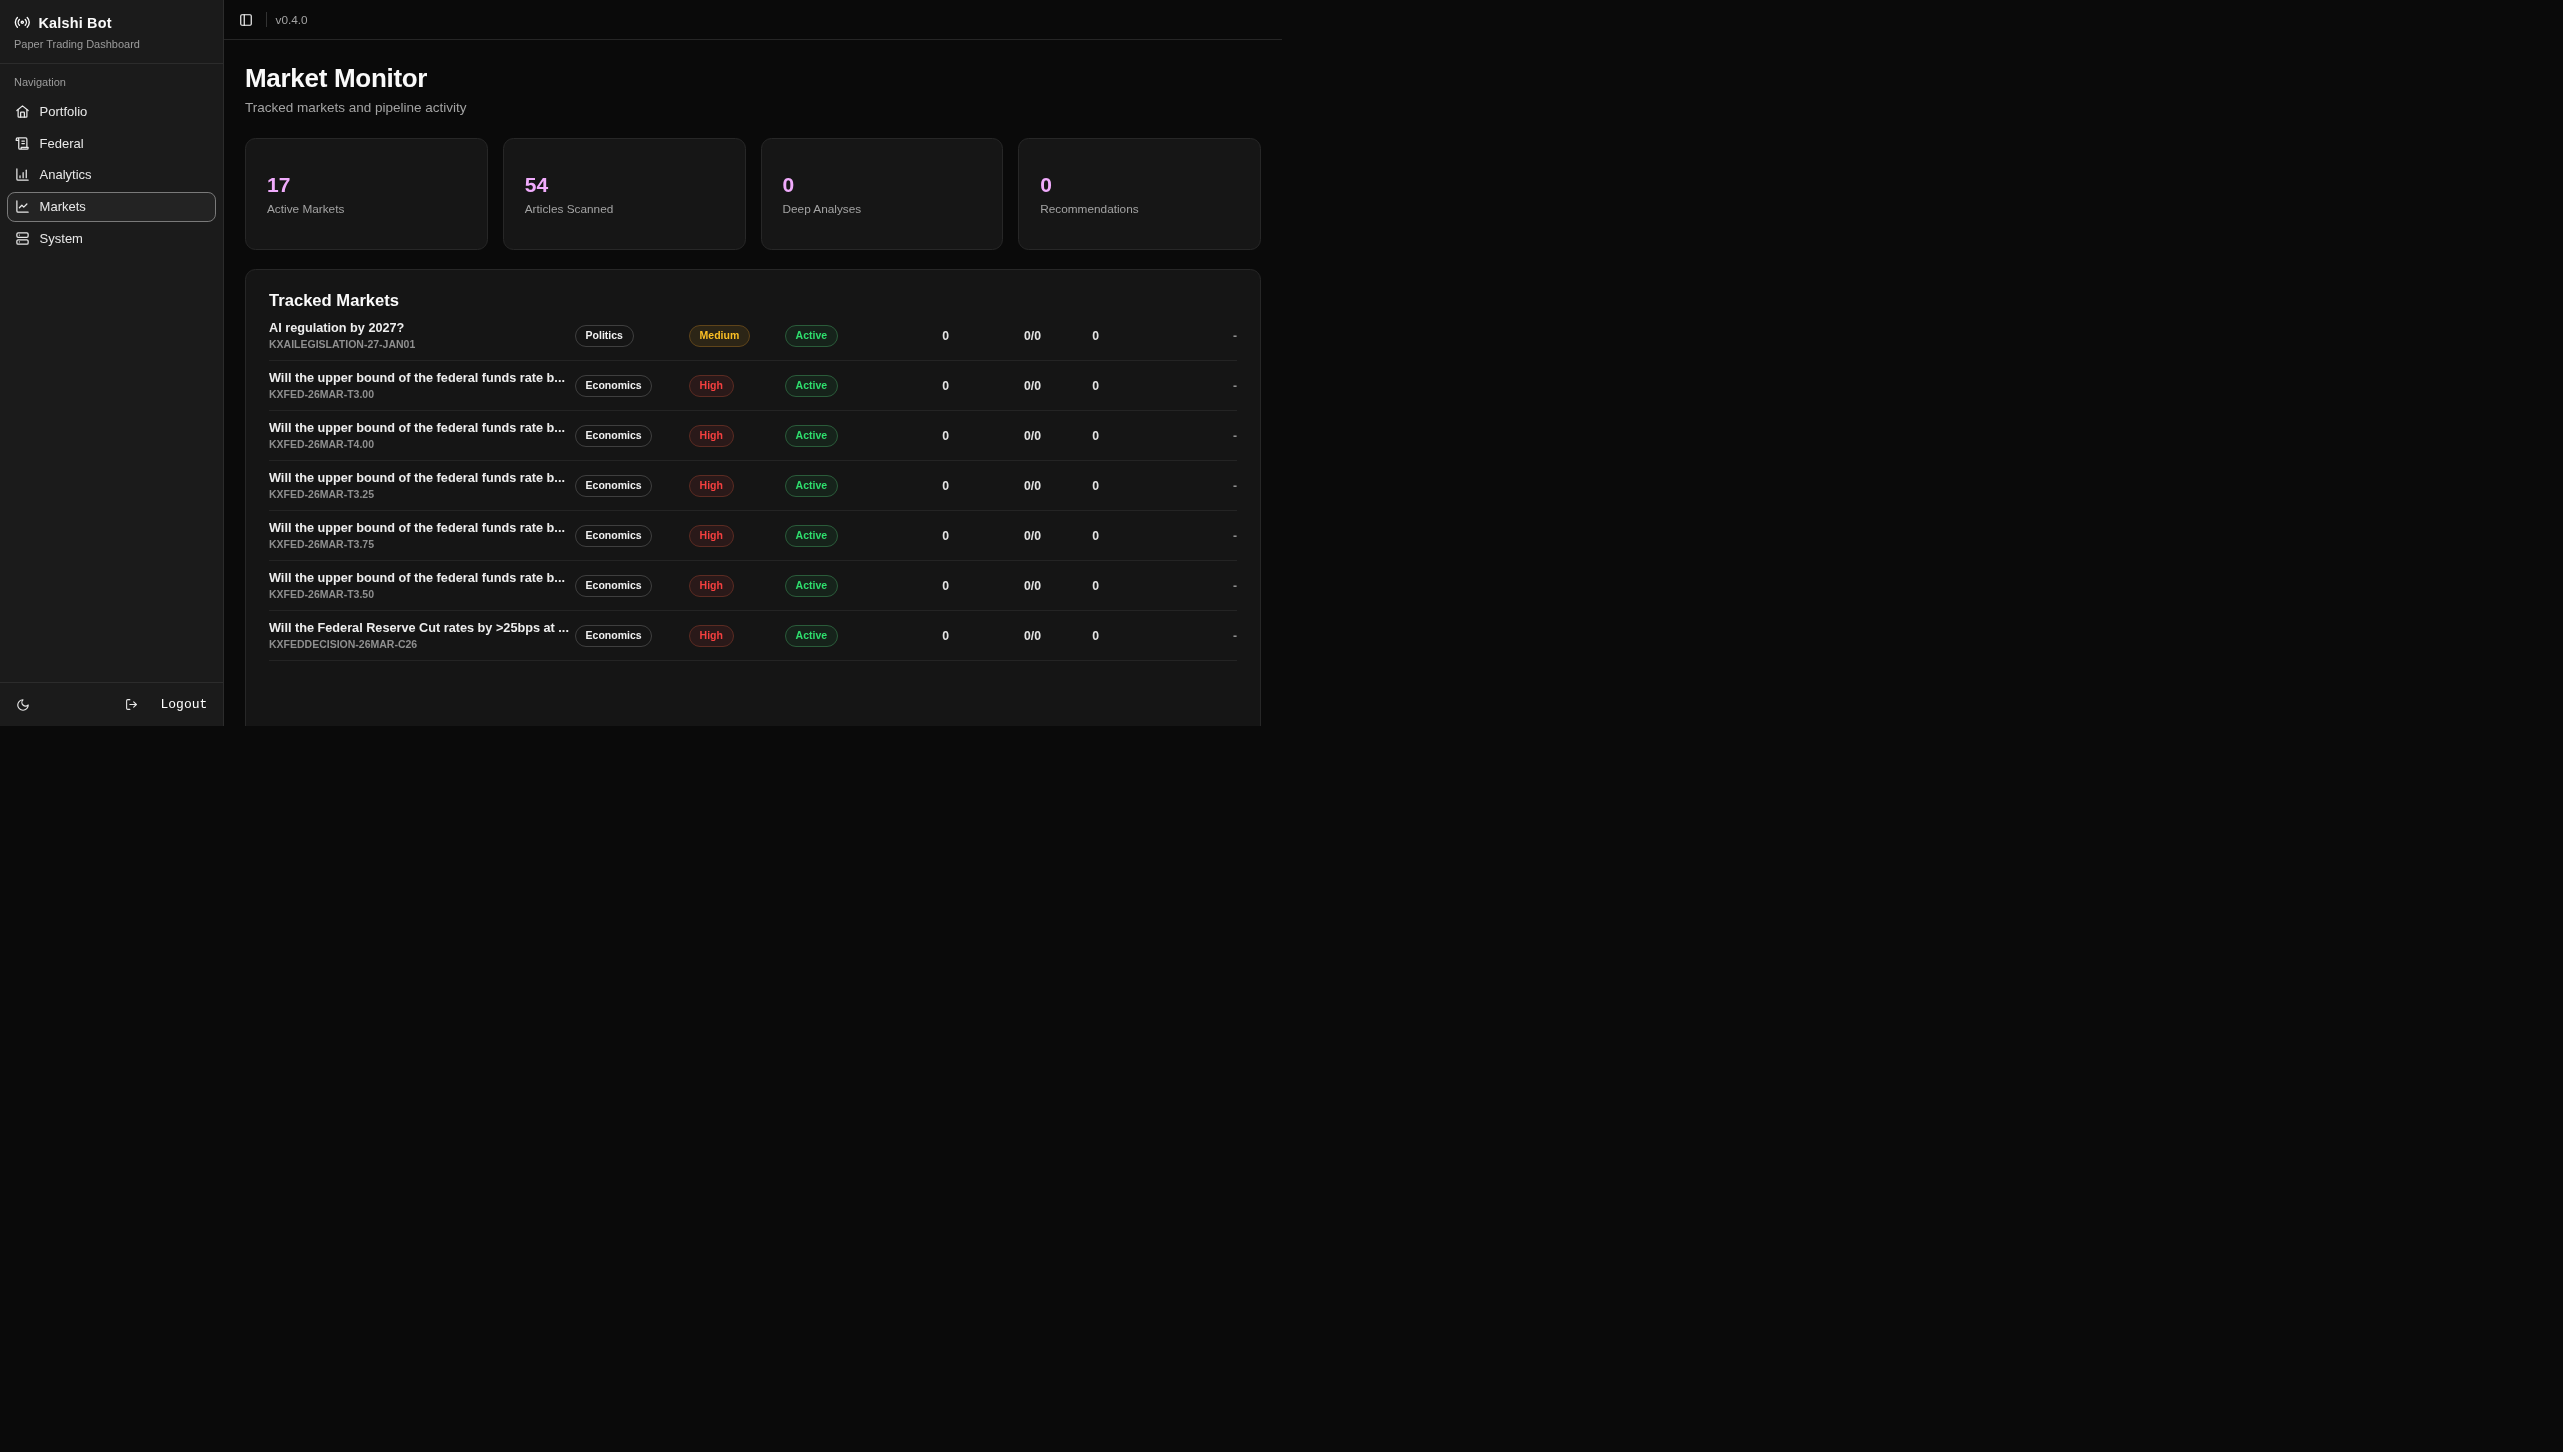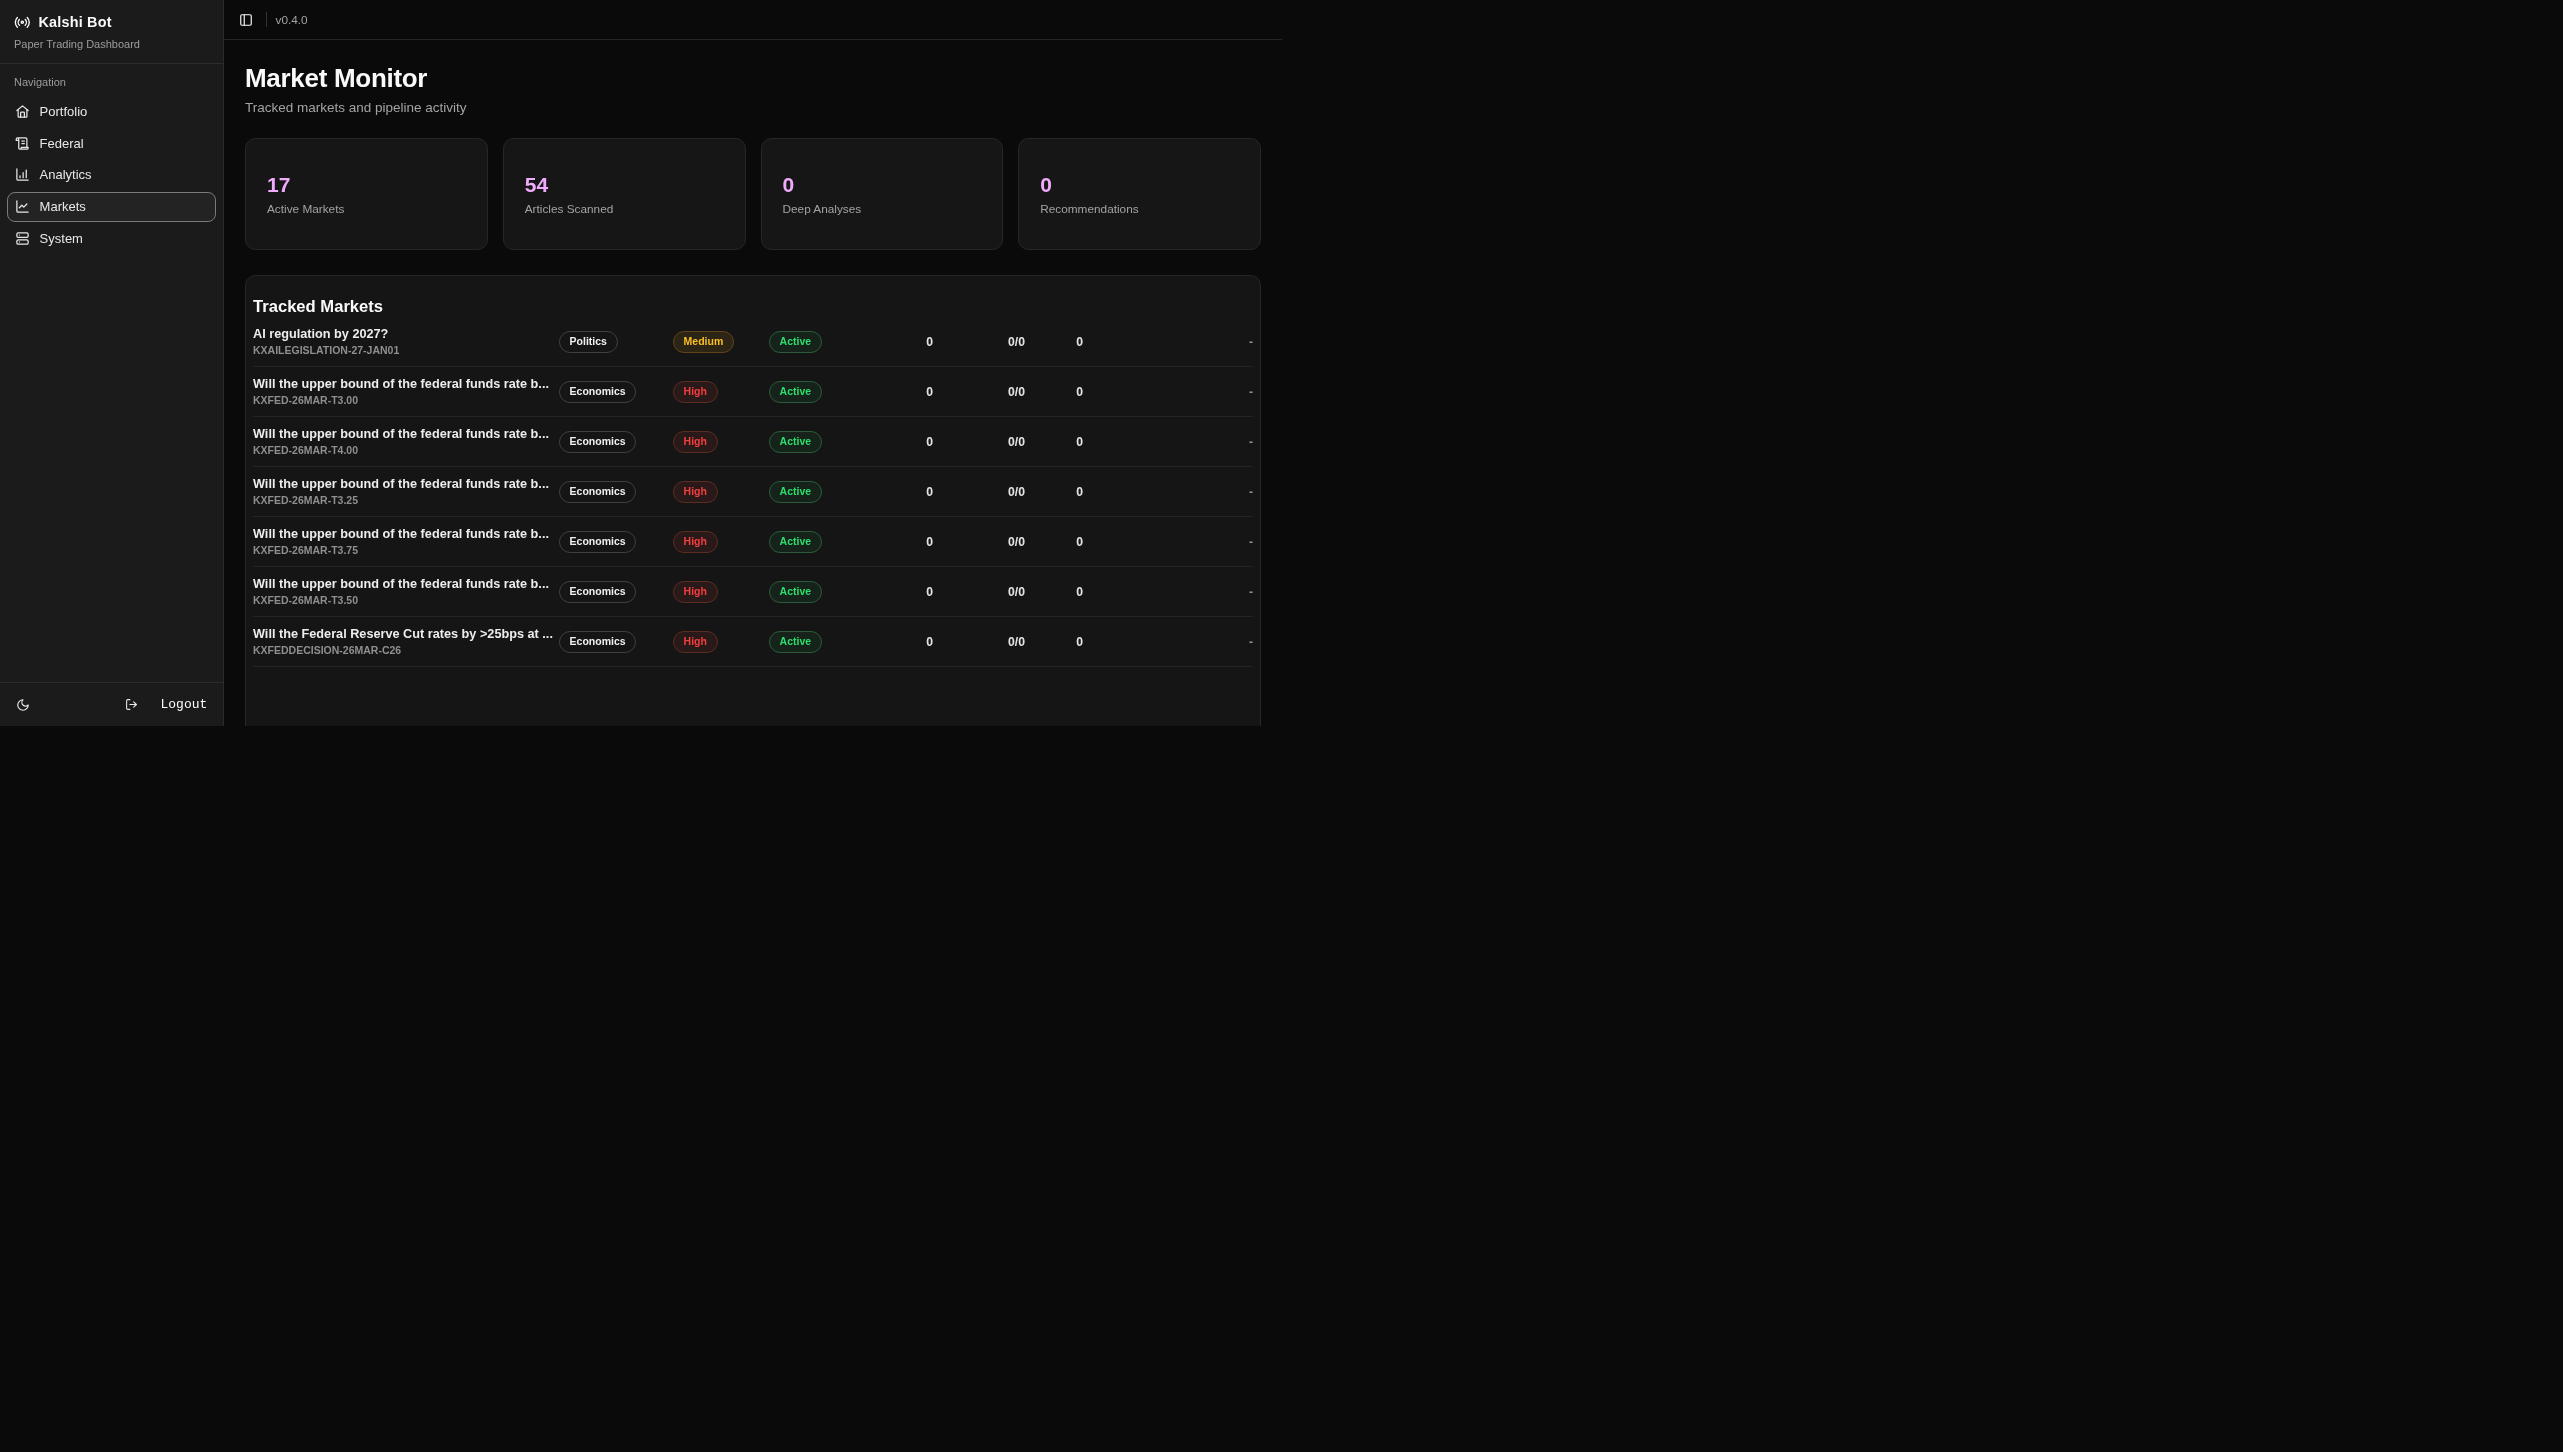--- a/index.html
+++ b/index.html
@@ -4,21 +4,21 @@
 <style>
   * { margin:0; padding:0; box-sizing:border-box; }
   html,body { width:1282px; height:726px; overflow:hidden; background:#0a0a0a;
     font-family:"Liberation Sans", sans-serif; color:#ededed; }
   .app { display:flex; width:100%; height:100%; }
 
   
   .sidebar { width:224px; min-width:224px; height:100%; background:#1b1b1b;
     border-right:0.9px solid #2c2c2c; display:flex; flex-direction:column; }
   .sb-header { padding:14px 14px 12.2px; border-bottom:0.9px solid #2c2c2c; }
-  .logo-row { display:flex; align-items:center; gap:7.9px; }
+  .logo-row { display:flex; align-items:flex-end; gap:7.9px; }
   .logo-row svg { width:16.6px; height:16.6px; stroke:#fafafa; }
   .app-title { font-size:14.4px; font-weight:bold; color:#fafafa; letter-spacing:0.2px; }
   .app-subtitle { margin-top:7.9px; font-size:11px; color:#9c9c9c; }
   .sb-nav { padding:12.2px 7px; flex:1; }
   .sb-nav-label { font-size:11px; color:#9c9c9c; padding:0 7px 8.7px; }
   .nav-item { display:flex; align-items:center; gap:9.6px; height:30px; padding:0 7px;
     margin-bottom:1.7px; border-radius:7.9px; border:1.7px solid transparent; cursor:pointer;
     font-size:13px; color:#e8e8e8; }
   .nav-item svg { width:15px; height:15px; stroke:#e8e8e8; flex:none; }
   .nav-item.active { background:#232323; border-color:#7a7a7a;text-align:right; }
@@ -43,22 +43,22 @@
   .content { padding:23px 21px 0; flex:1; overflow:hidden; }
   .page-title { font-size:26px; font-weight:bold; color:#fafafa; letter-spacing:-0.3px; }
   .page-subtitle { margin-top:6.1px; font-size:13.5px; color:#a3a3a3; }
 
   .stats { margin-top:23px; display:grid; grid-template-columns:repeat(4,1fr); gap:15px; }
   .stat-card { height:112px; background:#161616; border:0.9px solid #272727; border-radius:10.5px;
     display:flex; flex-direction:column; justify-content:center; padding:0 21px; }
   .stat-value { font-size:21px; font-weight:bold; color:#f0abfc; }
   .stat-label { margin-top:5.2px; font-size:11.8px; color:#a3a3a3; }
 
-  .table-card { margin-top:25px; background:#151515; border:0.9px solid #272727;
-    border-radius:10.5px; padding:21px 7px 0; height:564px; overflow:hidden; }
+  .table-card { margin-top:19px; background:#151515; border:0.9px solid #272727;
+    border-radius:10.5px; padding:21px 23px 0; height:564px; overflow:hidden; }
   .table-title { font-size:16.6px; font-weight:bold; color:#fafafa; }
   .grid-row { display:grid; align-items:center;
     grid-template-columns:306px 114px 96px 80px 84px 92px 58px 1fr; }
   .thead { margin-top:26px; padding-bottom:11.4px; border-bottom:0.9px solid #2e2e2e; }
   .th { font-size:12.2px; font-weight:500; color:#e5e5e5; }
   .trow { height:50px; border-bottom:0.9px solid #242424; cursor:default;font-weight:bold; }
   .col-r { text-align:right; }
   .m-title { font-size:12.7px; color:#ededed; white-space:nowrap; overflow:hidden; }
   .m-ticker { margin-top:3.5px; font-size:10.5px; color:#8f8f8f; }
   .badge { display:inline-block; font-size:10.5px; line-height:1; padding:4.4px 9.6px 5.2px;

